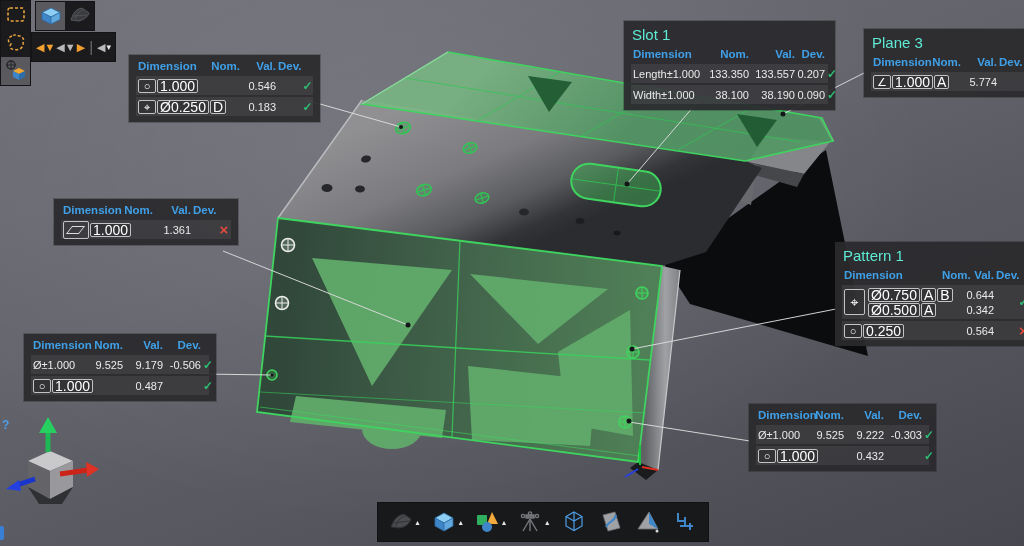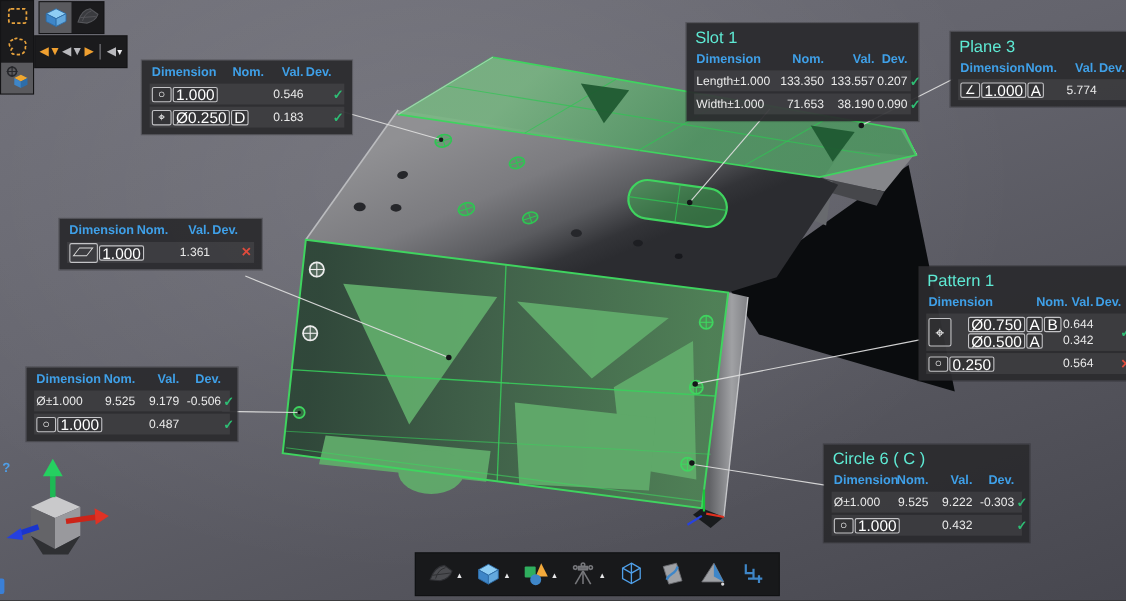--- a/index.html
+++ b/index.html
@@ -26,21 +26,21 @@
   .cell.status{text-align:center;font-size:12px;}
   .cell.status.pass{color:#2ebd74;font-weight:bold;}
   .cell.status.fail{color:#e04b3c;font-weight:bold;font-size:15px;line-height:10px;}
   .chip{display:inline-block;border:1px solid #c3c3c6;border-radius:2px;color:#fff;
     font-size:14px;line-height:12px;padding:0 2px;margin-right:1px;background:rgba(0,0,0,.15);}
   .chip.glyph{font-size:11px;line-height:12px;min-width:12px;text-align:center;}
   .chip.big{font-size:14px;line-height:24px;min-width:15px;}
   .flat-glyph{display:inline-block;width:11px;height:6px;border:1px solid #dcdcdc;
     transform:skewX(-38deg);margin:0 4px 0 3px;}
   .flatchip{display:inline-block;border:1px solid #c3c3c6;border-radius:2px;padding:2px 2px;margin-right:1px;}
-  .sublines{display:flex;flex-direction:column;gap:1px;margin-left:14px;}
+  .sublines{display:flex;flex-direction:column;gap:1px;margin-left:2px;}
   .subline{display:flex;}
   .stack{display:flex;flex-direction:column;gap:1px;}
   .vline{font-size:11px;line-height:14px;}
   
   .tb{position:absolute;background:#1b1b1d;display:flex;box-shadow:0 0 0 1px #141416;}
   .tb.vert{flex-direction:column;}
   .tbtn{width:29px;height:28px;display:flex;align-items:center;justify-content:center;cursor:default;}
   .tbtn.active{background:#5a5a5e;}
   .navglyphs{display:flex;align-items:center;height:28px;padding:0 4px;gap:1px;}
   .ng{font-size:11px;line-height:28px;}
@@ -405,21 +405,21 @@
         </div>
         <div class="co-row co-data">
           <div class="cell dim">Length±1.000</div>
           <div class="cell num">133.350</div>
           <div class="cell num">133.557</div>
           <div class="cell num">0.207</div>
           <div class="cell status pass">✓</div>
         </div>
         <div class="co-row co-data">
           <div class="cell dim">Width±1.000</div>
-          <div class="cell num">71.653</div>
+          <div class="cell num">38.100</div>
           <div class="cell num">38.190</div>
           <div class="cell num">0.090</div>
           <div class="cell status pass">✓</div>
         </div>
       </div>
   </div>
 
   <div class="callout" style="left:864px;top:29px;width:160px;--cols:56px 36px 36px 24px 8px">
     <div class="co-title">Plane 3</div>
     <div class="co-table">
@@ -535,21 +535,20 @@
           </div>
           <div class="cell num"></div>
           <div class="cell num">0.487</div>
           <div class="cell num"></div>
           <div class="cell status pass">✓</div>
         </div>
       </div>
   </div>
 
   <div class="callout" style="left:749px;top:404px;width:173px;--cols:56px 34px 40px 38px 6px">
-    <div class="co-title">Circle 6 ( C )</div>
     <div class="co-table">
         <div class="co-row co-head">
           <div class="cell dim">Dimension</div>
           <div class="cell num">Nom.</div>
           <div class="cell num">Val.</div>
           <div class="cell num">Dev.</div>
           <div class="cell status"></div>
         </div>
         <div class="co-row co-data">
           <div class="cell dim">Ø±1.000</div>

